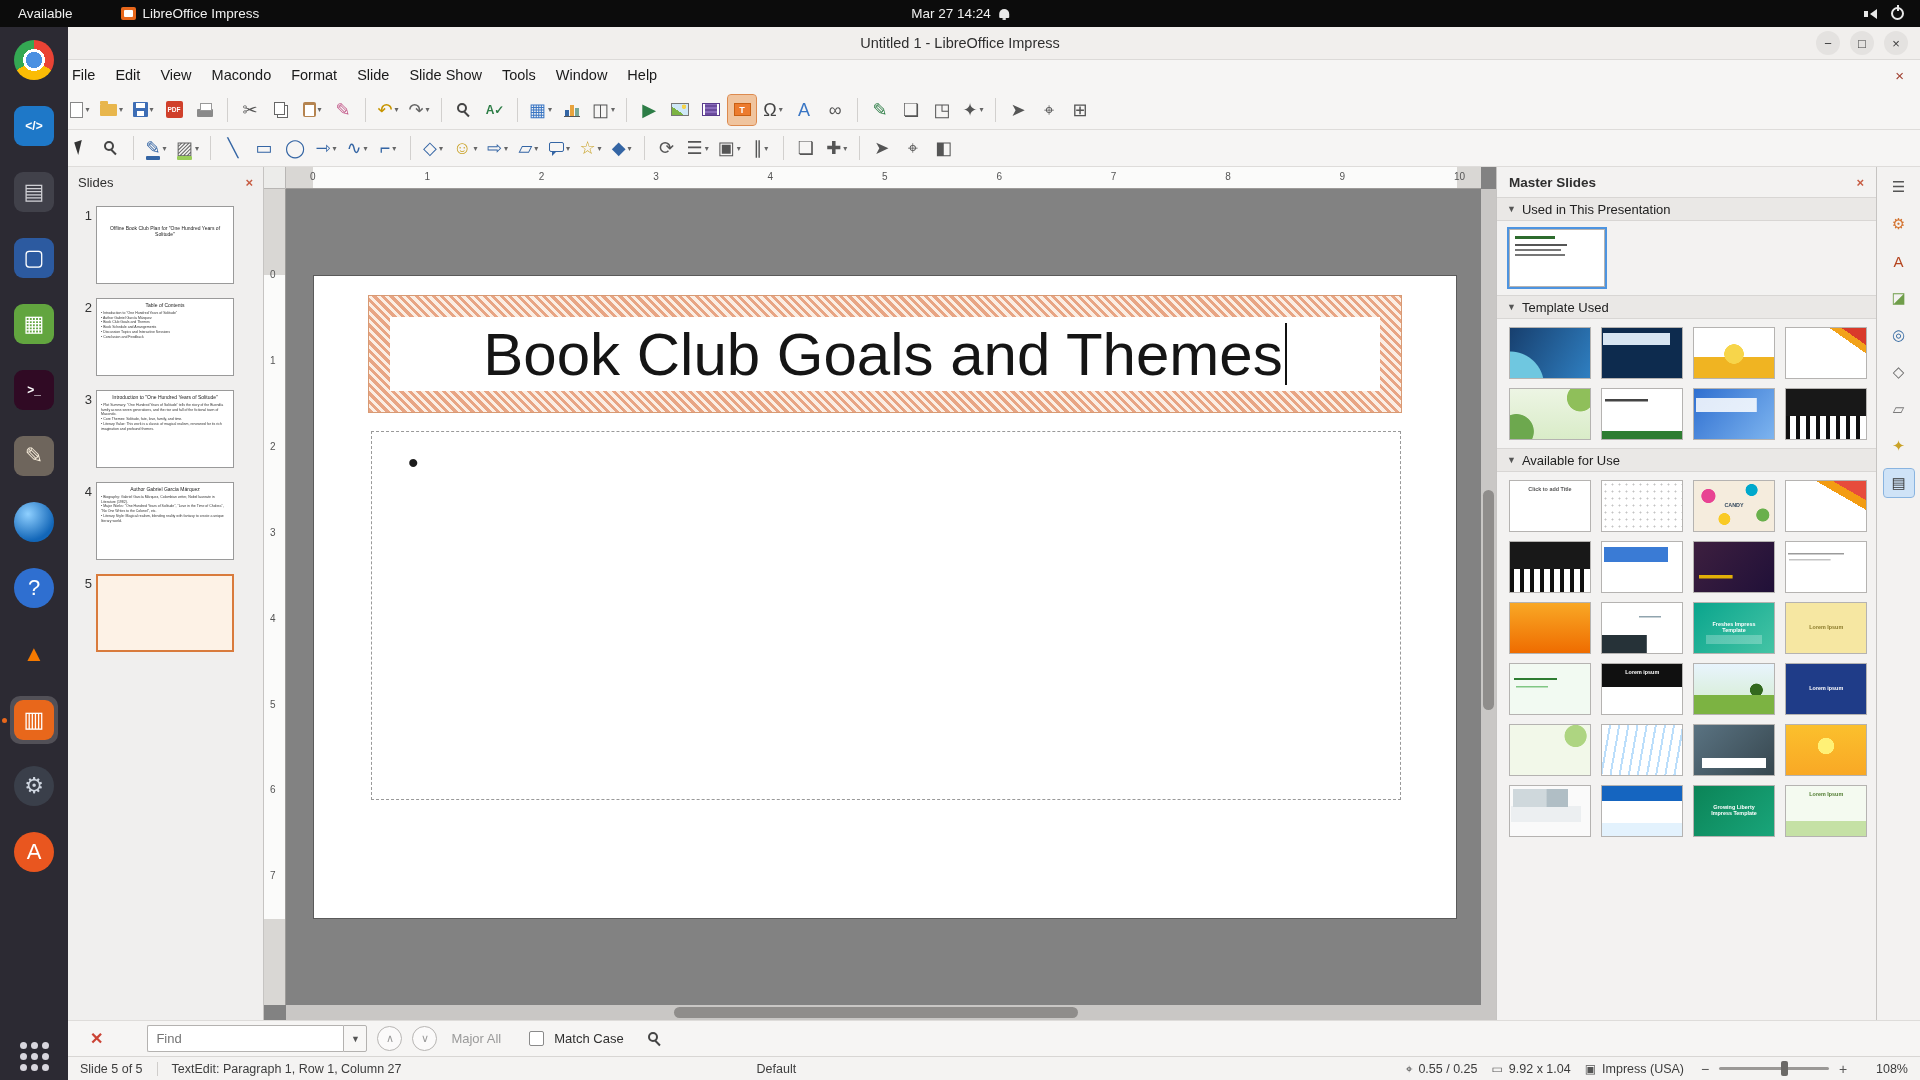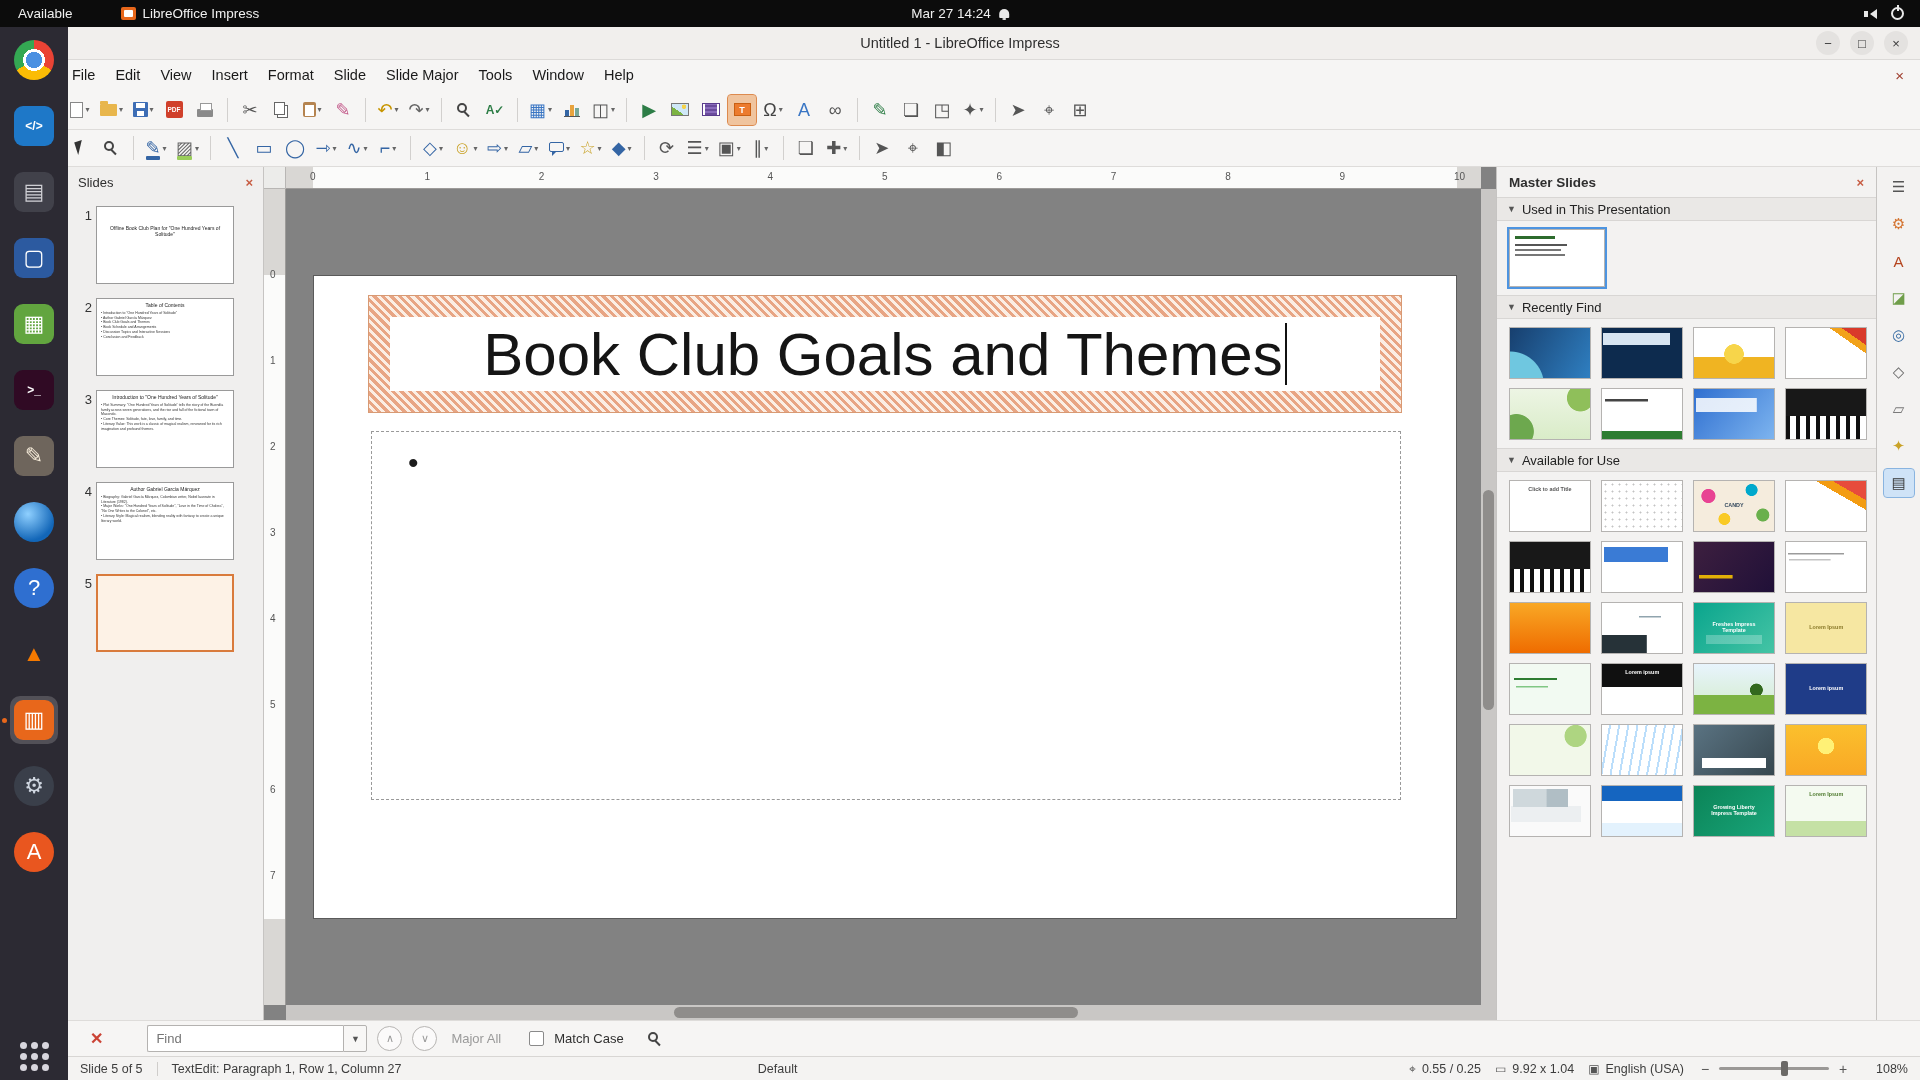--- a/index.html
+++ b/index.html
@@ -219,24 +219,24 @@
     <span class="wbtn">□</span>
     <span class="wbtn">×</span>
   </span>
 </div>
 
 <div class="menubar">
   <span id="menu-items" style="display:flex;justify-content:space-between;">
       <span class="menu-item">File</span>
       <span class="menu-item">Edit</span>
       <span class="menu-item">View</span>
-      <span class="menu-item">Insert</span>
+      <span class="menu-item">Macondo</span>
       <span class="menu-item">Format</span>
       <span class="menu-item">Slide</span>
-      <span class="menu-item">Slide Major</span>
+      <span class="menu-item">Slide Show</span>
       <span class="menu-item">Tools</span>
       <span class="menu-item">Window</span>
       <span class="menu-item">Help</span>
     </span>
   <span class="menu-close">×</span>
 </div>
 
 <div id="toolbar1" class="toolbar">
     <span class="tbtn">
       <span class="k k-newdoc"></span>
@@ -606,21 +606,21 @@
   </div>
   <div class="section-bar">
     <span class="chev">▼</span>
     <span>Used in This Presentation</span>
   </div>
   <div class="used-wrap" id="used-thumbs">
       <div class="mthumb selected" style="background: linear-gradient(rgb(45, 107, 45), rgb(45, 107, 45)) 5px 6px / 40px 3px no-repeat, linear-gradient(rgb(85, 85, 85), rgb(85, 85, 85)) 5px 14px / 52px 2px no-repeat, linear-gradient(rgb(119, 119, 119), rgb(119, 119, 119)) 5px 19px / 46px 2px no-repeat, linear-gradient(rgb(119, 119, 119), rgb(119, 119, 119)) 5px 24px / 50px 2px no-repeat, rgb(255, 255, 255);"></div>
     </div>
   <div class="section-bar">
     <span class="chev">▼</span>
-    <span>Recently Find</span>
+    <span>Template Used</span>
   </div>
   <div class="thumb-grid" id="recent-thumbs">
       <div class="mthumb" style="background: radial-gradient(circle at 0% 115%, rgb(111, 199, 224) 0px, rgb(111, 199, 224) 34%, transparent 35%), linear-gradient(120deg, rgb(23, 63, 110), rgb(47, 127, 193));"></div>
       <div class="mthumb" style="background: linear-gradient(rgb(215, 229, 242), rgb(215, 229, 242)) 8% 14% / 84% 24% no-repeat, rgb(13, 43, 78);"></div>
       <div class="mthumb" style="background: radial-gradient(circle at 50% 52%, rgb(247, 213, 74) 0px, rgb(247, 213, 74) 20%, transparent 21%), linear-gradient(rgb(255, 255, 255) 0px, rgb(255, 255, 255) 58%, rgb(240, 180, 34) 58%);"></div>
       <div class="mthumb" style="background: linear-gradient(215deg, rgb(217, 58, 43) 0px, rgb(217, 58, 43) 16%, rgb(242, 162, 26) 16%, rgb(242, 162, 26) 24%, transparent 24%), rgb(255, 255, 255);"></div>
       <div class="mthumb" style="background: radial-gradient(circle at 88% 18%, rgb(143, 191, 90) 0px, rgb(143, 191, 90) 16%, transparent 17%), radial-gradient(circle at 8% 85%, rgb(109, 168, 78) 0px, rgb(109, 168, 78) 20%, transparent 21%), linear-gradient(rgb(237, 245, 228), rgb(217, 236, 200));"></div>
       <div class="mthumb" style="background: linear-gradient(rgb(46, 125, 50), rgb(46, 125, 50)) 0px 100% / 100% 16% no-repeat, linear-gradient(rgb(68, 68, 68), rgb(68, 68, 68)) 8% 20% / 54% 5% no-repeat, rgb(255, 255, 255);"></div>
       <div class="mthumb" style="background: linear-gradient(rgba(255, 255, 255, 0.85), rgba(255, 255, 255, 0.85)) 12% 24% / 76% 28% no-repeat, linear-gradient(130deg, rgb(47, 111, 208), rgb(125, 180, 239));"></div>
       <div class="mthumb" style="background: repeating-linear-gradient(90deg, rgb(16, 16, 16) 0px, rgb(16, 16, 16) 4px, rgb(255, 255, 255) 4px, rgb(255, 255, 255) 10px) 0px 100% / 100% 46% no-repeat, rgb(24, 24, 24);"></div>
@@ -738,21 +738,21 @@
   <span class="ssep"></span>
   <span>TextEdit: Paragraph 1, Row 1, Column 27</span>
   <span class="sp1"></span>
   <span>Default</span>
   <span class="sp2"></span>
   <span class="sicon">⌖</span>
   <span>0.55 / 0.25</span>
   <span class="sicon">▭</span>
   <span>9.92 x 1.04</span>
   <span class="sicon">▣</span>
-  <span>English (USA)</span>
+  <span>Impress (USA)</span>
   <span class="zoomctl">
     <span class="zbtn">−</span>
     <span class="ztrack">
         <span class="zthumb"></span>
       </span>
     <span class="zbtn">+</span>
   </span>
   <span class="zpct">108%</span>
 </div>
 

